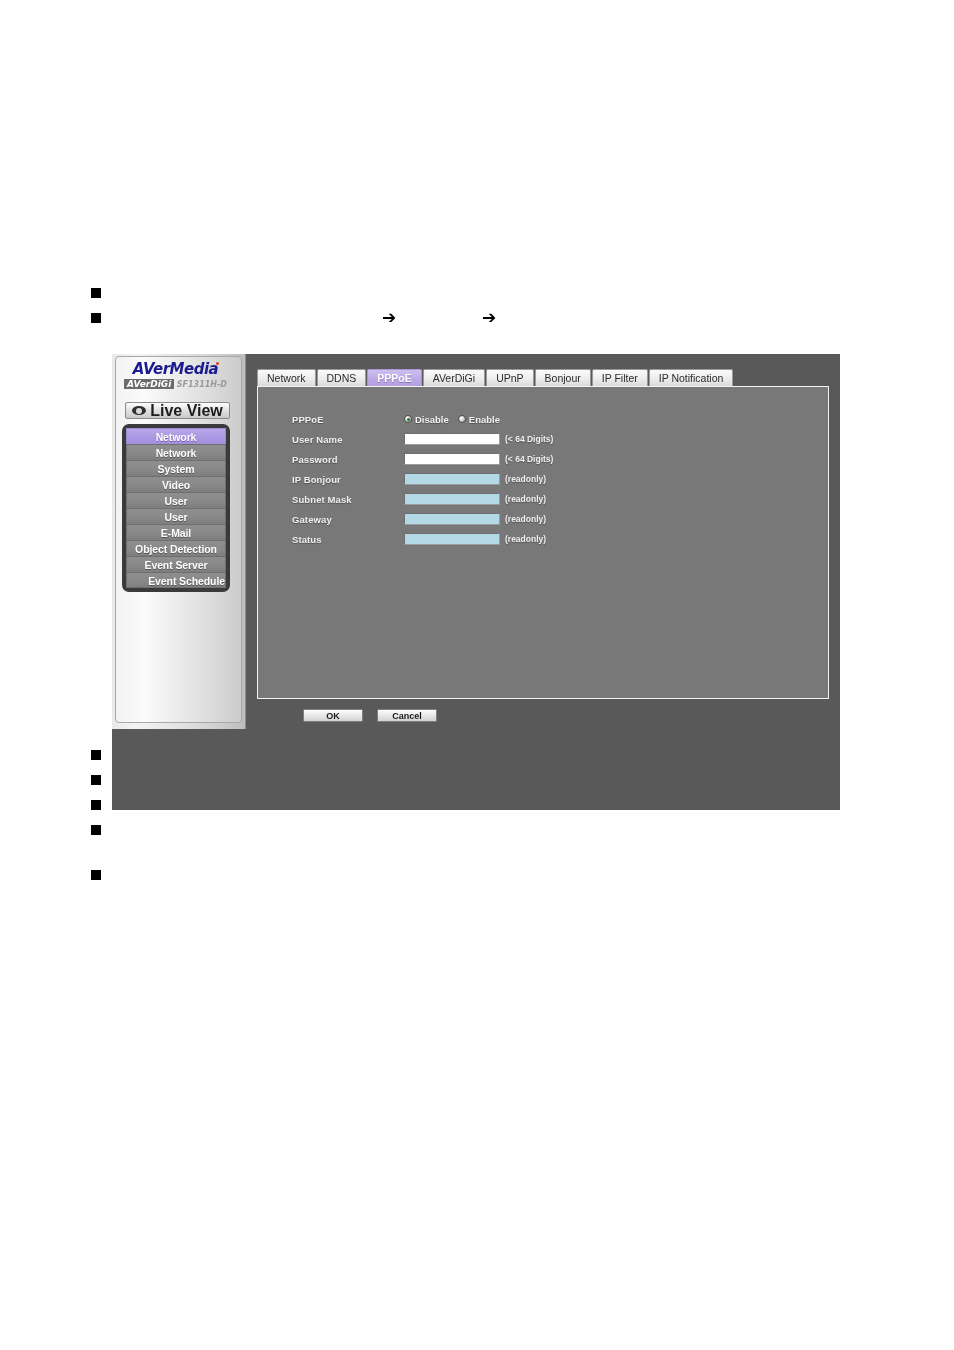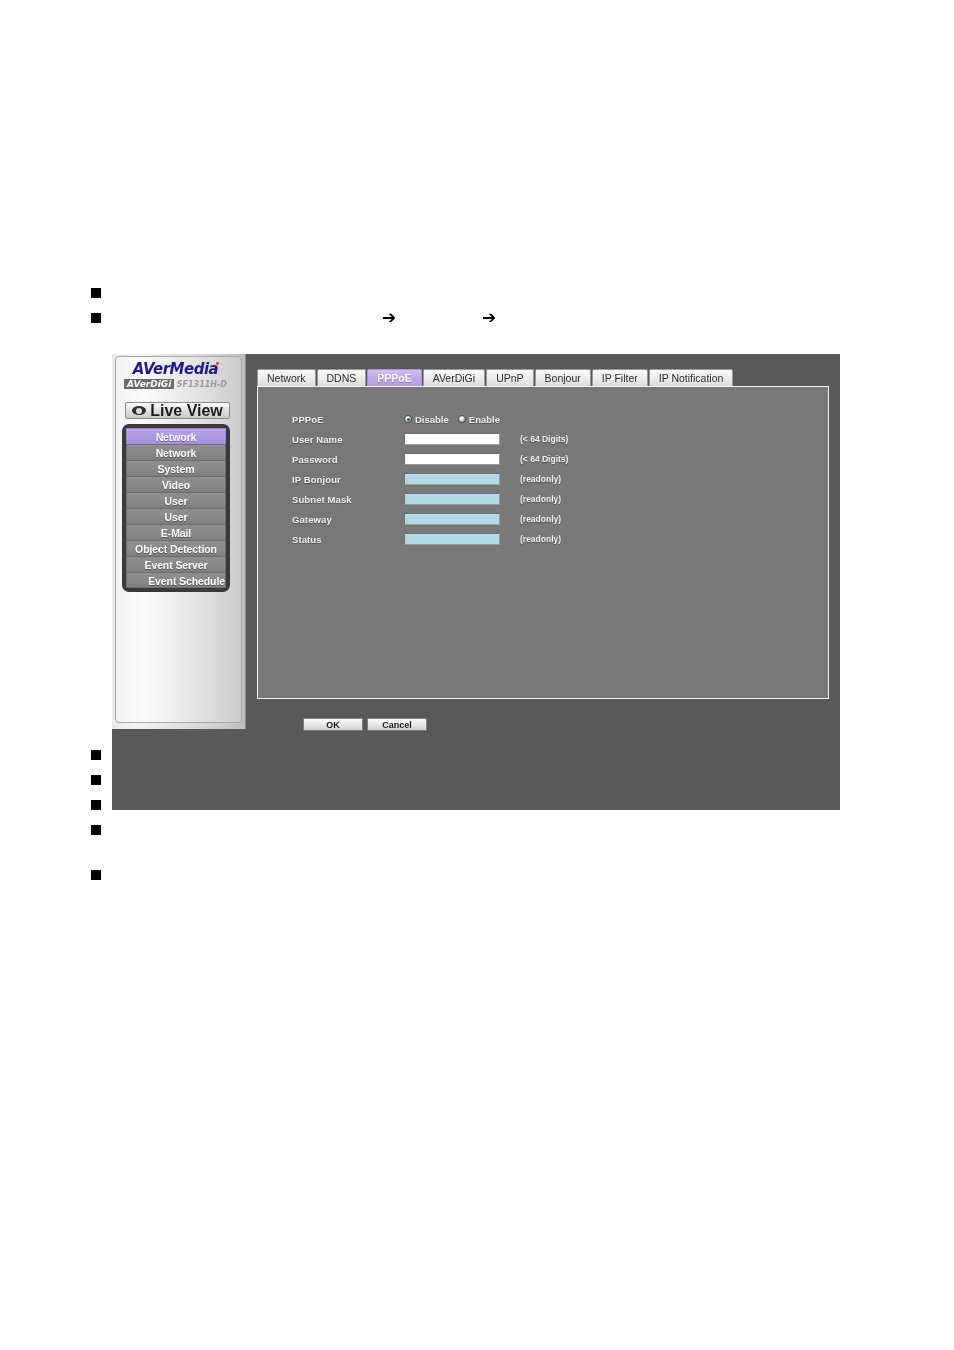--- a/index.html
+++ b/index.html
@@ -309,34 +309,34 @@
     box-sizing: border-box;
     outline: none;
     font-size: 9px;
     padding: 0 2px;
     font-family: "Liberation Sans", sans-serif;
   }
   .text-input.readonly {
     background: #b3d9e6;
   }
   .hint {
-    margin-left: 20px;
+    margin-left: 5px;
     font-size: 8.5px;
     font-weight: bold;
     color: #f0f0f0;
     text-shadow: 0 1px 1px rgba(0,0,0,.3);
     white-space: nowrap;
   }
 
   .button-bar {
     position: absolute;
     left: 57px;
-    top: 364px;
-    display: flex;
-    gap: 4px;
+    top: 355px;
+    display: flex;
+    gap: 14px;
   }
   .dlg-btn {
     width: 60px;
     height: 13px;
     background: linear-gradient(to bottom,#fcfcfc,#e6e6e6 55%,#d2d2d2);
     border: 1px solid #7e7e7e;
     border-radius: 1px;
     font-size: 9px;
     font-weight: bold;
     color: #1a1a1a;

